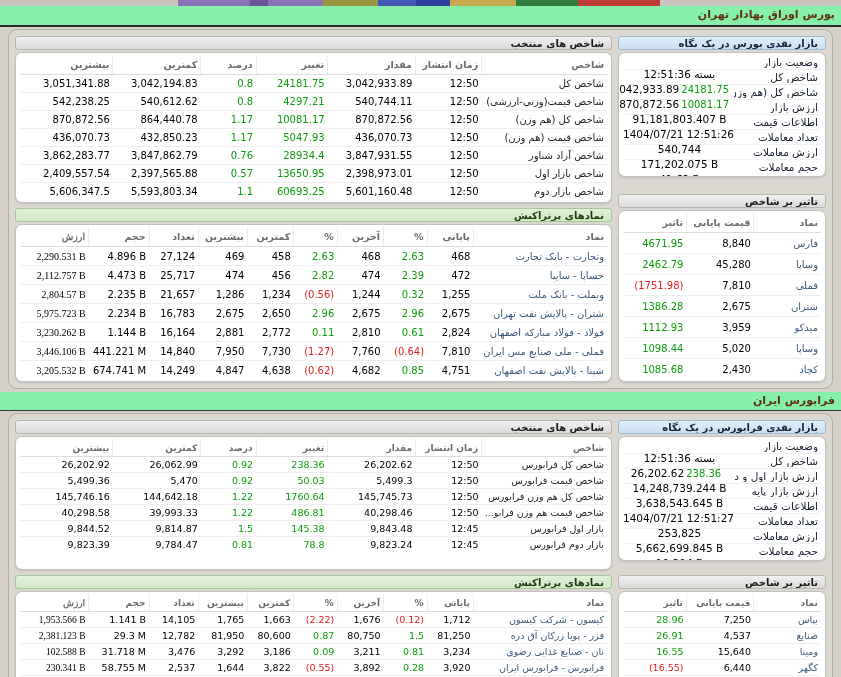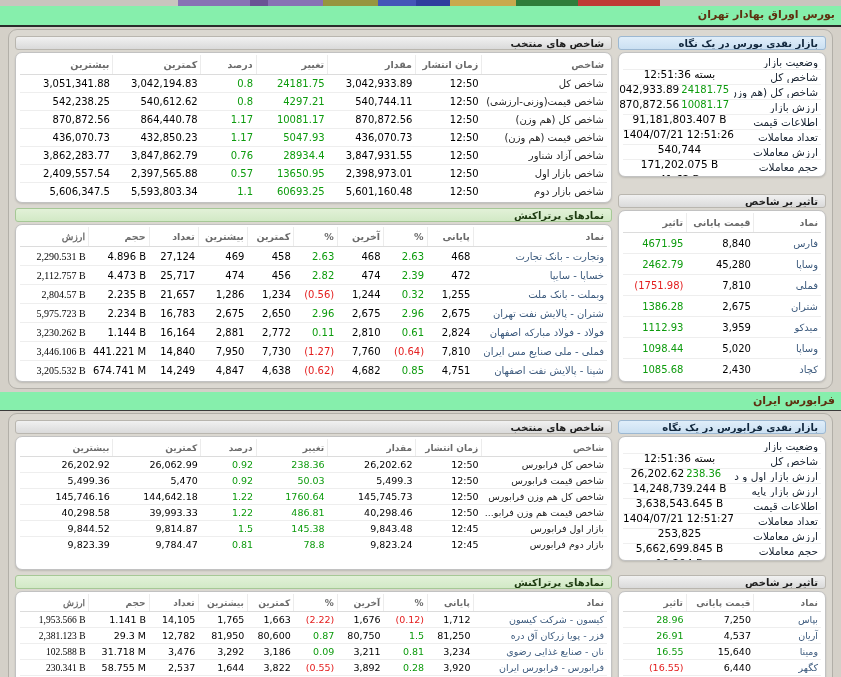--- a/index.html
+++ b/index.html
@@ -500,21 +500,21 @@
           </thead>
           <tbody>
 
               <tr>
                 <td class="sym c0" dir="rtl">بپاس</td>
                 <td class="c1" dir="ltr">7,250</td>
                 <td class="chg c2 pos" dir="ltr">28.96</td>
               </tr>
 
               <tr>
-                <td class="sym c0" dir="rtl">آریان</td>
+                <td class="sym c0" dir="rtl">صنایع</td>
                 <td class="c1" dir="ltr">4,537</td>
                 <td class="chg c2 pos" dir="ltr">26.91</td>
               </tr>
 
               <tr>
                 <td class="sym c0" dir="rtl">ومینا</td>
                 <td class="c1" dir="ltr">15,640</td>
                 <td class="chg c2 pos" dir="ltr">16.55</td>
               </tr>
 

